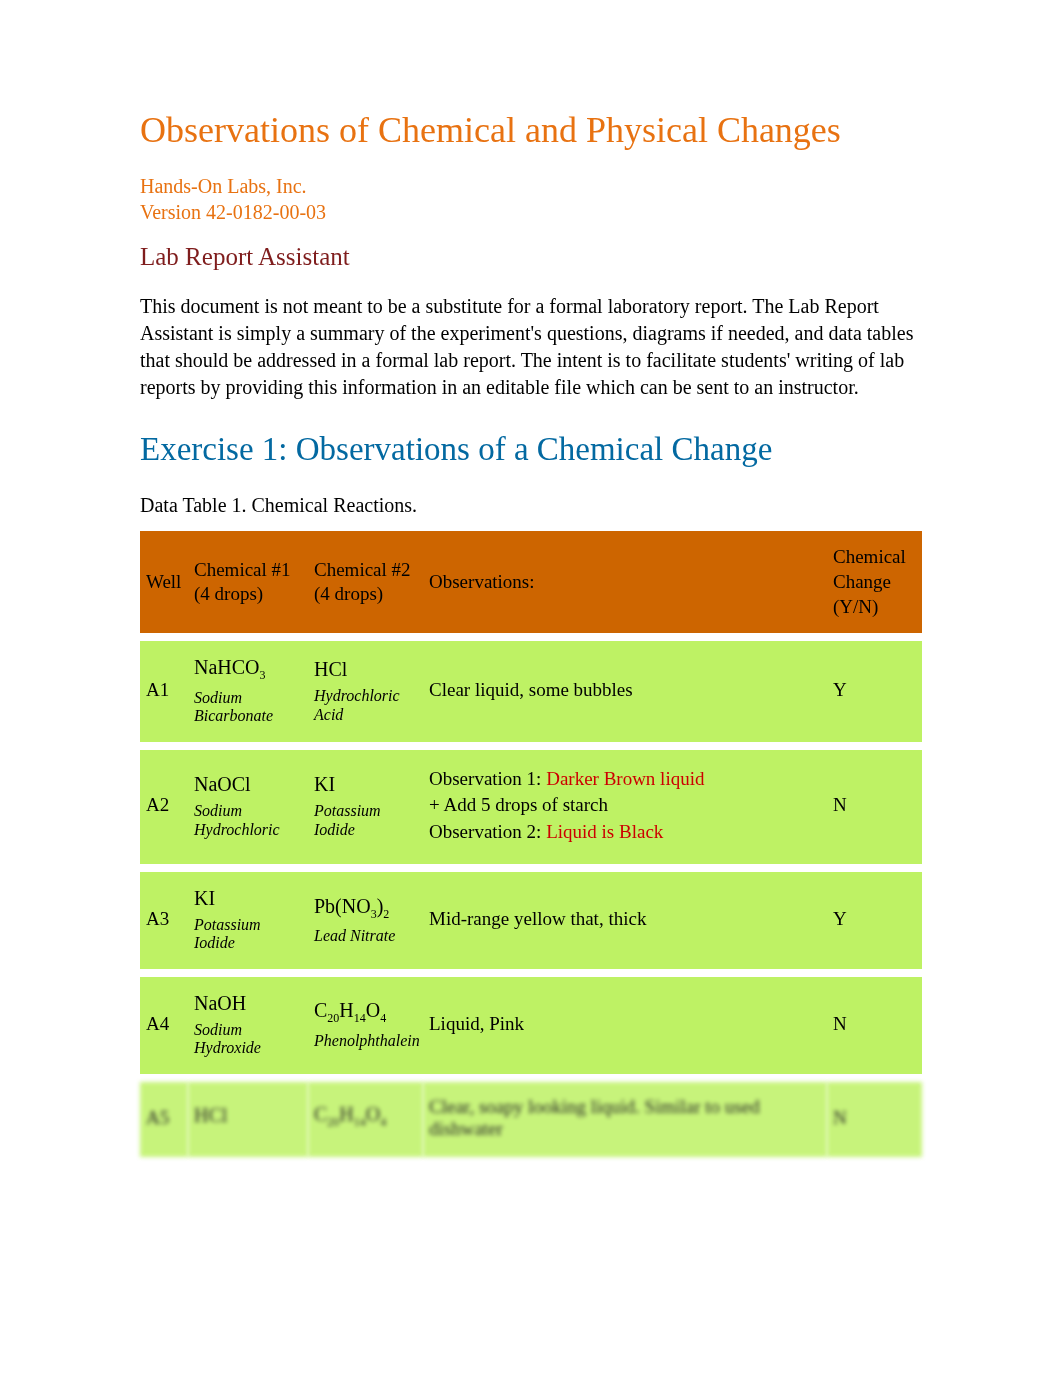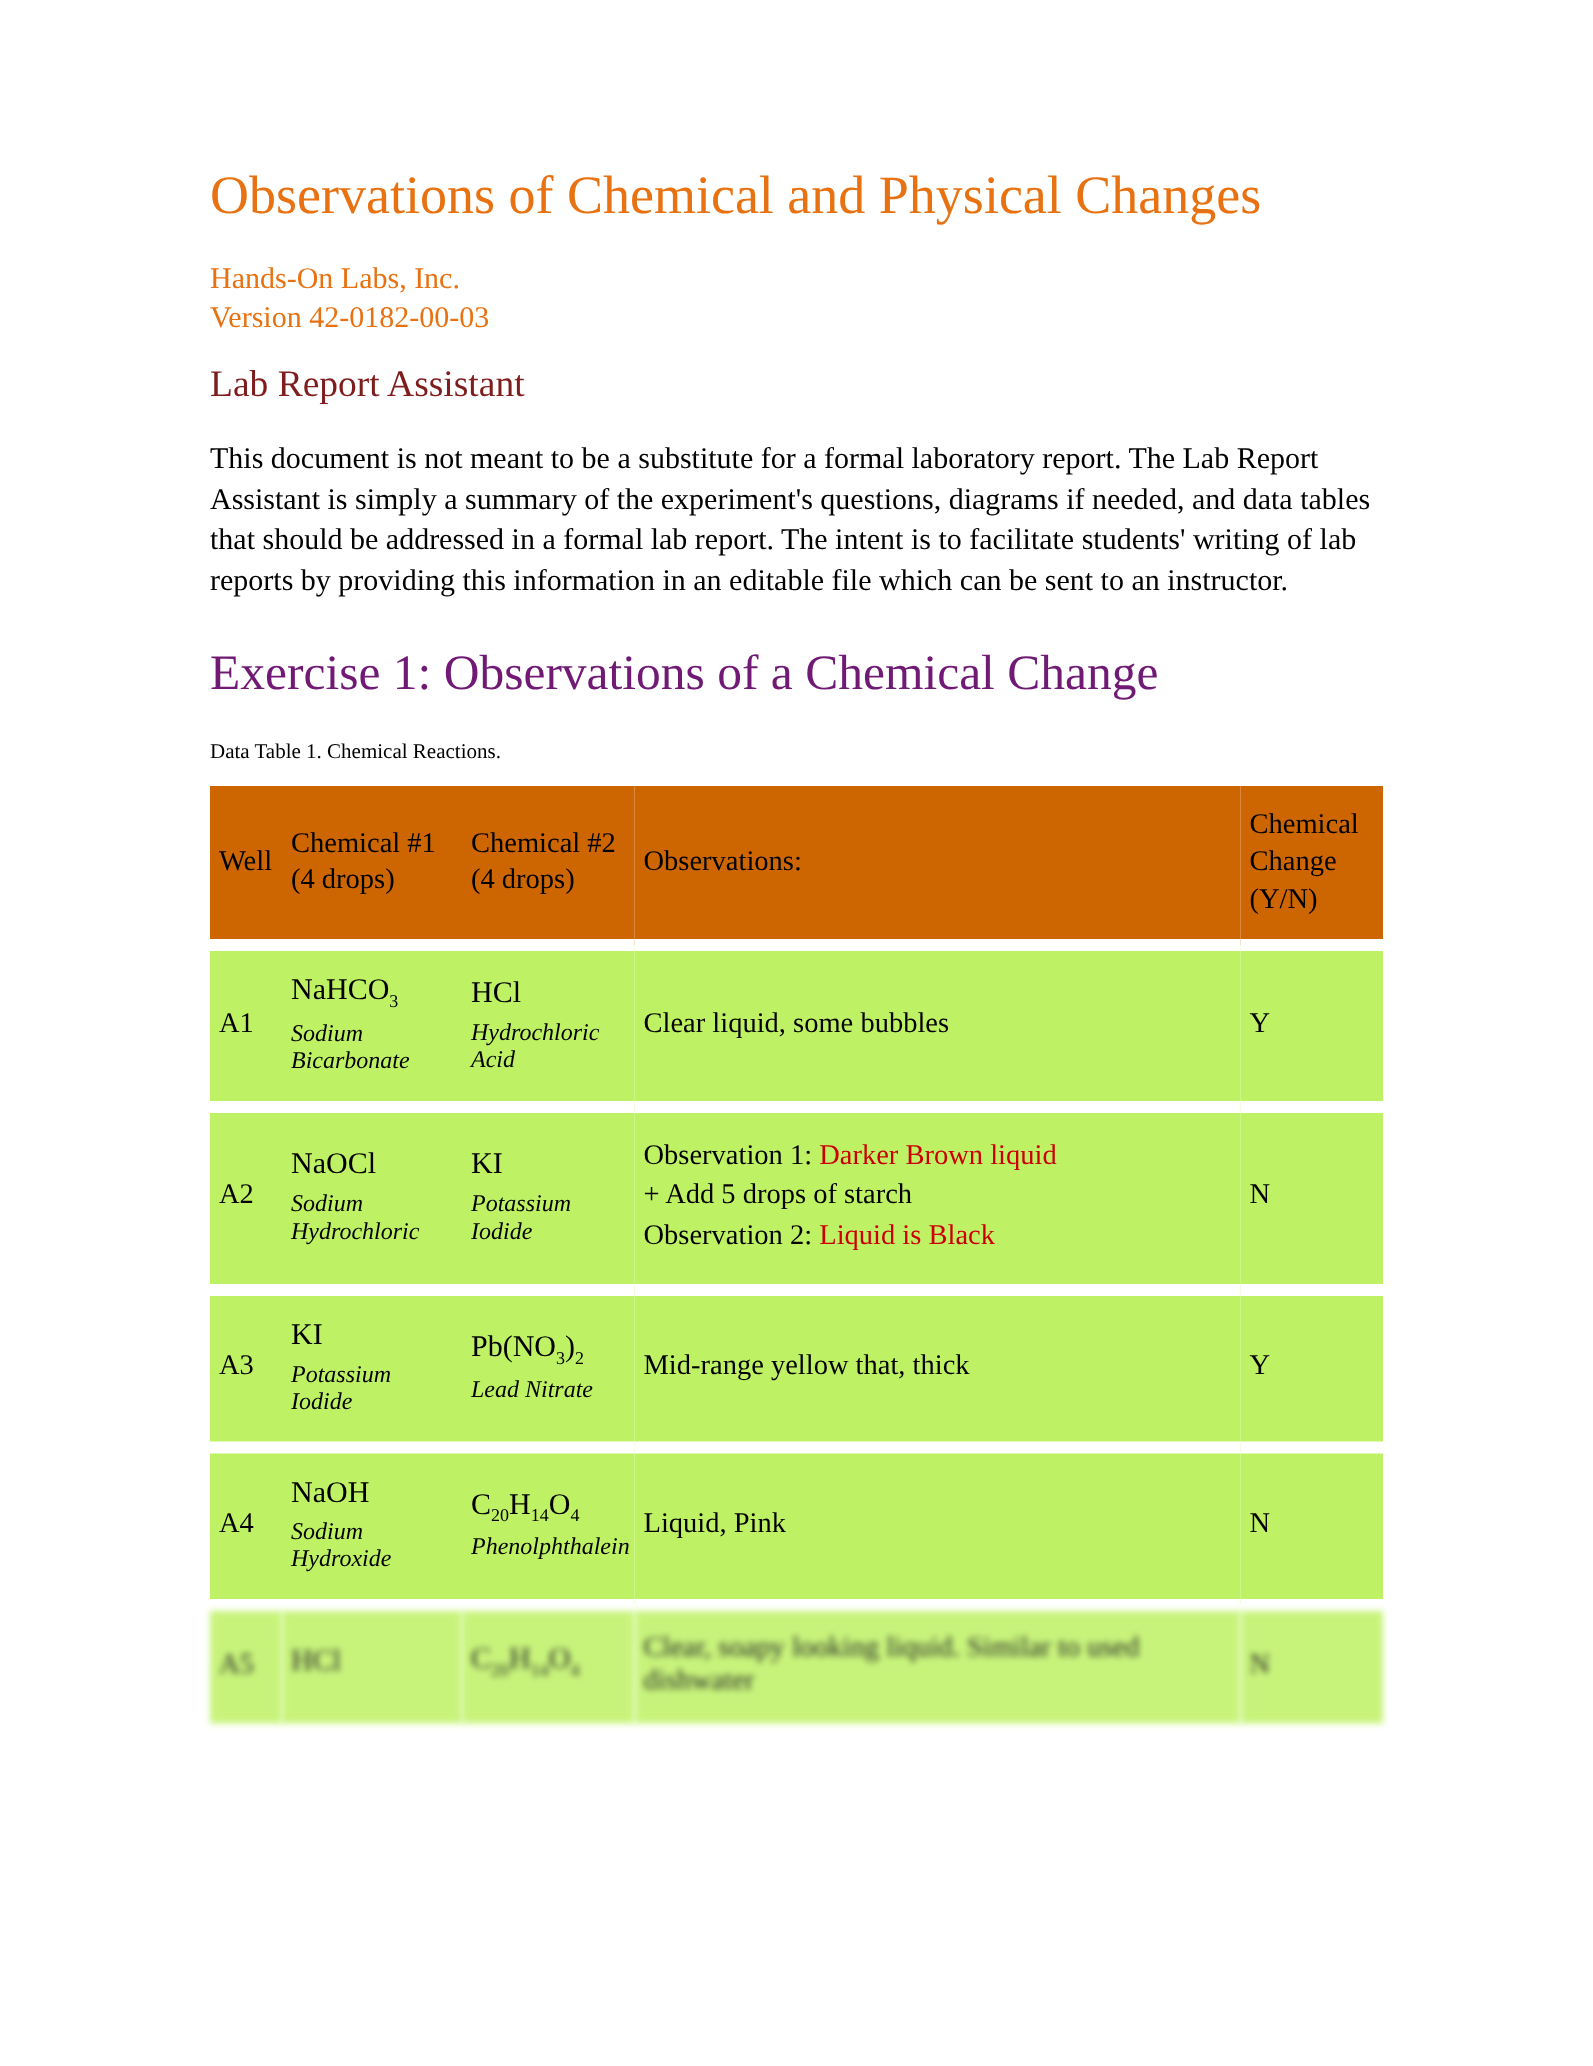--- a/index.html
+++ b/index.html
@@ -33,28 +33,28 @@
       font-weight: normal;
       margin-bottom: 22px;
     }
     .description {
       color: #000000;
       font-size: 20px;
       line-height: 1.35;
       margin-bottom: 30px;
     }
     .exercise-title {
-      color: #701a75;
+      color: #0369a1;
       font-size: 33px;
       font-weight: normal;
       margin-bottom: 26px;
     }
     .table-caption {
       color: #000000;
-      font-size: 14px;
+      font-size: 20px;
       margin-bottom: 14px;
     }
     .data-table {
       width: 100%;
       border-collapse: collapse;
       table-layout: fixed;
     }
     .data-table thead {
       background: #cd6500;
     }

